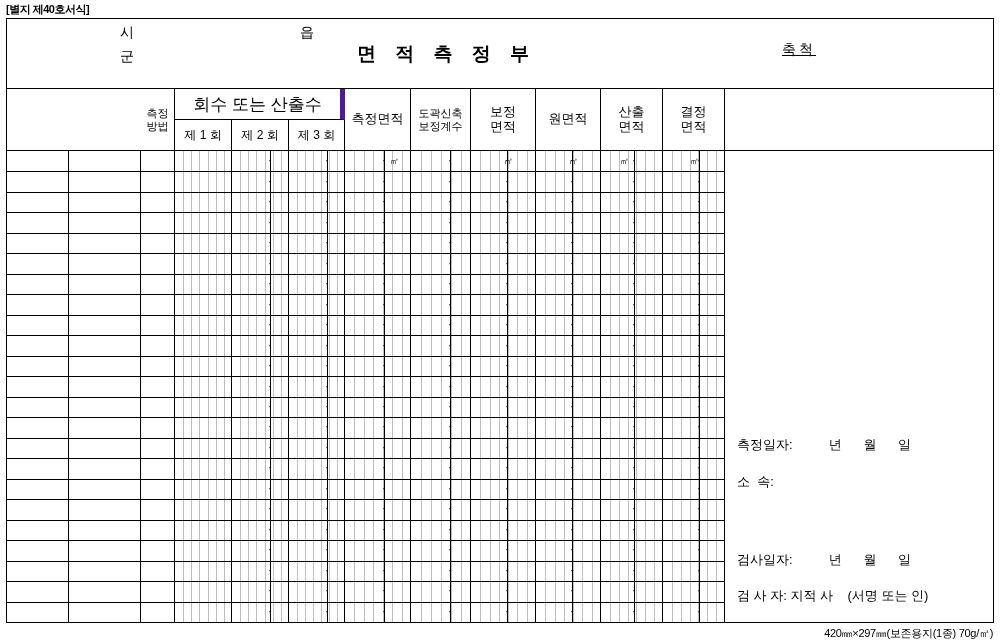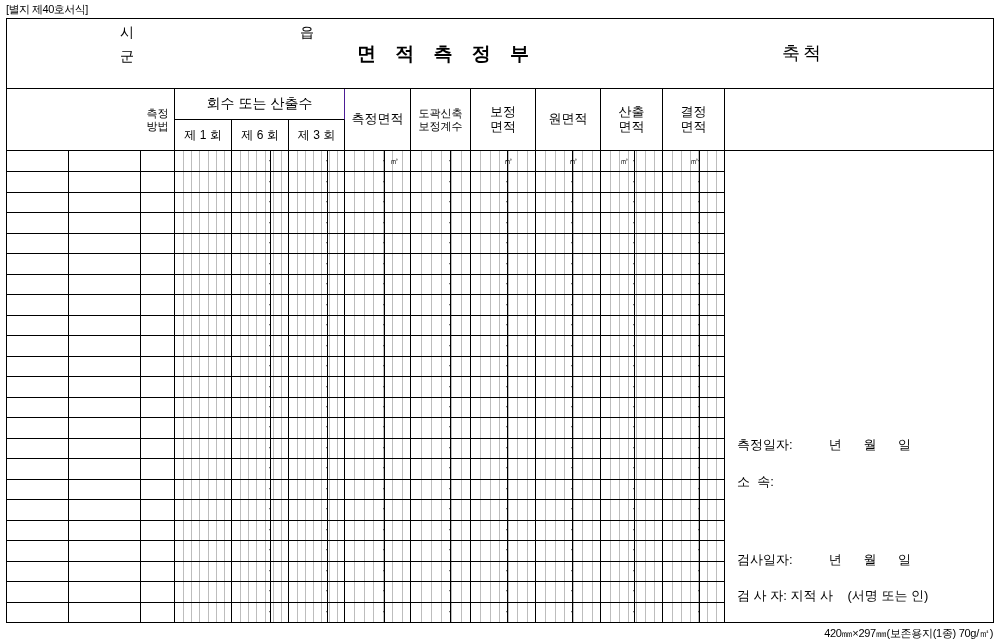--- a/index.html
+++ b/index.html
@@ -1,37 +1,37 @@
 <!DOCTYPE html>
 <html><head>
 <meta charset="utf-8">
 <style>
   html,body{margin:0;padding:0;background:#ffffff;}
   body{font-family:"Liberation Sans","DejaVu Sans",sans-serif;color:#000;}
   #page{position:relative;width:1001px;height:644px;overflow:hidden;}
 
-  .formno{position:absolute;left:6px;top:2px;font-size:11px;letter-spacing:-0.5px;}
+  .formno{position:absolute;left:6px;top:2px;font-size:11px;letter-spacing:-0.5px;font-weight:bold;}
 
   
   .frame{position:absolute;left:6px;top:18px;width:988px;height:605px;border:1.5px solid #000;box-sizing:border-box;}
 
   
   .titleband{position:absolute;left:0;top:0;width:100%;height:70px;border-bottom:1.5px solid #000;box-sizing:border-box;}
   .si{position:absolute;left:113px;top:5px;font-size:14px;}
   .gun{position:absolute;left:113px;top:29px;font-size:14px;}
   .eup{position:absolute;left:293px;top:5px;font-size:14px;}
   .maintitle{position:absolute;left:350px;top:22px;font-size:19px;font-weight:bold;letter-spacing:7px;}
-  .scale{position:absolute;left:775px;top:22px;font-size:18px;letter-spacing:3px;}
+  .scale{position:absolute;left:775px;top:22px;font-size:14px;letter-spacing:3px;text-decoration:underline;}
 
   
   .hdr{position:absolute;left:0;top:70px;width:100%;height:62px;box-sizing:border-box;border-bottom:1.5px solid #000;}
   .hcell{position:absolute;box-sizing:border-box;border-right:1px solid #000;display:flex;align-items:center;justify-content:center;text-align:center;font-size:13px;line-height:1.15;}
   .hcell.nb{border-right:none;}
   .hsub{position:absolute;box-sizing:border-box;border-right:1px solid #000;border-top:1px solid #000;display:flex;align-items:center;justify-content:center;font-size:12px;}
-  .hgrp{position:absolute;box-sizing:border-box;border-right:1px solid #4c1d95;display:flex;align-items:center;justify-content:center;font-size:14px;}
+  .hgrp{position:absolute;box-sizing:border-box;border-right:5px solid #4c1d95;display:flex;align-items:center;justify-content:center;font-size:17px;}
   .two span{display:block;}
 
   
   .body{position:absolute;left:0;top:132px;width:100%;height:471px;}
   .col{position:absolute;top:0;bottom:0;box-sizing:border-box;border-right:1px solid #000;}
   .colthin{position:absolute;top:0;bottom:0;width:0;border-right:1px solid #bdbdbd;}
   .rowline{position:absolute;left:0;height:0;border-top:1px solid #000;}
   .dotcol{position:absolute;top:0;bottom:0;width:0;border-right:1px solid #000;}
 
   .unit{position:absolute;font-size:9px;}
@@ -60,21 +60,21 @@
     </div>
 
     <div class="hdr">
       <div class="hcell two" style="left:134px;top:0;width:34px;height:100%;flex-direction:column;font-size:11px;">
         <span>측정</span>
         <span>방법</span>
       </div>
 
       <div class="hgrp" style="left:168px;top:0;width:170px;height:31px;border-bottom:1px solid #000;">회수 또는 산출수</div>
       <div class="hsub" style="left:168px;top:31px;width:57px;height:31px;border-top:none;">제 1 회</div>
-      <div class="hsub" style="left:225px;top:31px;width:57px;height:31px;border-top:none;">제 6 회</div>
+      <div class="hsub" style="left:225px;top:31px;width:57px;height:31px;border-top:none;">제 2 회</div>
       <div class="hsub" style="left:282px;top:31px;width:56px;height:31px;border-top:none;">제 3 회</div>
 
       <div class="hcell" style="left:338px;top:0;width:66px;height:100%;">측정면적</div>
 
       <div class="hcell two" style="left:404px;top:0;width:60px;height:100%;flex-direction:column;font-size:11px;">
         <span>도곽신축</span>
         <span>보정계수</span>
       </div>
 
       <div class="hcell two" style="left:464px;top:0;width:65px;height:100%;flex-direction:column;">

